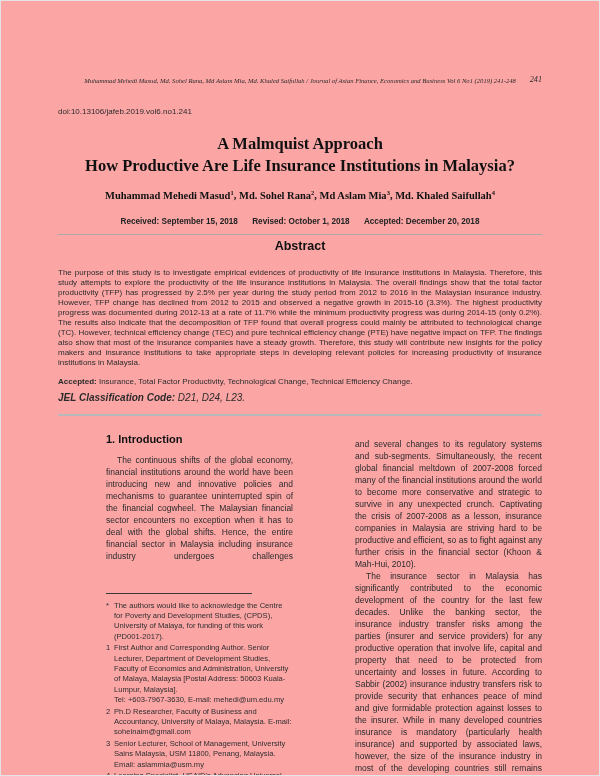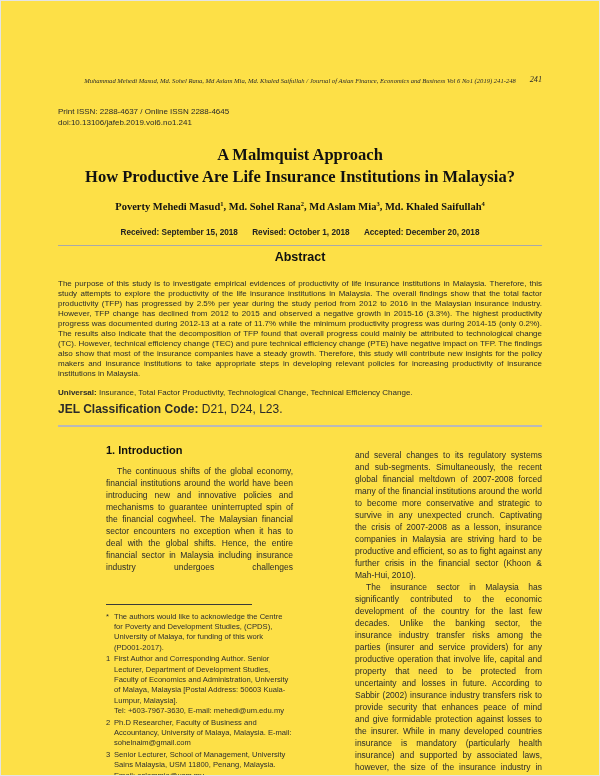--- a/index.html
+++ b/index.html
@@ -5,21 +5,21 @@
   * { margin: 0; padding: 0; box-sizing: border-box; }
   html, body { background: #ffffff; }
   body {
     width: 600px; height: 776px;
     font-family: "Liberation Sans", "DejaVu Sans", sans-serif;
     color: #1c1c1c;
   }
   .page {
     position: relative;
     width: 600px; height: 776px;
-    background: #fde047;
+    background: #fca5a5;
     border: 1px solid #e4e4e4;
     padding: 0 57px;
     overflow: hidden;
   }
   
   .running-header {
     position: relative;
     margin-top: 76px;
     height: 10px;
     font-family: "Liberation Serif", "DejaVu Serif", serif;
@@ -85,21 +85,21 @@
     color: #111;
   }
   .abstract-body {
     margin-top: 15px;
     font-size: 8px;
     line-height: 10px;
     text-align: justify;
     color: #2b2b2b;
   }
   .kw-line { margin-top: 9px; font-size: 8px; line-height: 10px; color: #2b2b2b; }
-  .jel-line { margin-top: 6px; font-size: 12px; line-height: 10px; color: #2b2b2b; }
+  .jel-line { margin-top: 6px; font-size: 10px; line-height: 10px; color: #2b2b2b; font-style: italic; }
   .rule-thick {
     margin-top: 11px;
     border: 0; border-top: 2.5px solid #b9b9b9;
     height: 0;
   }
   
   .columns {
     display: flex;
     gap: 14px;
     margin-top: 17px;
@@ -139,44 +139,43 @@
 <body>
 
 <div class="page">
 
   <div class="running-header">
     <span>Muhammad Mehedi Masud, Md. Sohel Rana, Md Aslam Mia, Md. Khaled Saifullah / Journal of Asian Finance, Economics and Business Vol 6 No1 (2019) 241-248</span>
     <span class="folio">241</span>
   </div>
 
   <div class="issn-block">
-    <div>Print ISSN: 2288-4637 / Online ISSN 2288-4645</div>
     <div>doi:10.13106/jafeb.2019.vol6.no1.241</div>
   </div>
 
   <div class="title">
     <div>A Malmquist Approach</div>
     <div>How Productive Are Life Insurance Institutions in Malaysia?</div>
   </div>
 
-  <div class="authors"><span><span>Poverty Mehedi Masud</span><sup>1</sup><span>, </span></span><span><span>Md. Sohel Rana</span><sup>2</sup><span>, </span></span><span><span>Md Aslam Mia</span><sup>3</sup><span>, </span></span><span><span>Md. Khaled Saifullah</span><sup>4</sup><span></span></span></div>
+  <div class="authors"><span><span>Muhammad Mehedi Masud</span><sup>1</sup><span>, </span></span><span><span>Md. Sohel Rana</span><sup>2</sup><span>, </span></span><span><span>Md Aslam Mia</span><sup>3</sup><span>, </span></span><span><span>Md. Khaled Saifullah</span><sup>4</sup><span></span></span></div>
 
   <div class="dates">
     <span>Received: September 15, 2018</span>
     <span>Revised: October 1, 2018</span>
     <span>Accepted: December 20, 2018</span>
   </div>
 
   <hr class="rule-thin">
 
   <div class="abstract-heading">Abstract</div>
 
   <p class="abstract-body">The purpose of this study is to investigate empirical evidences of productivity of life insurance institutions in Malaysia. Therefore, this study attempts to explore the productivity of the life insurance institutions in Malaysia. The overall findings show that the total factor productivity (TFP) has progressed by 2.5% per year during the study period from 2012 to 2016 in the Malaysian insurance industry. However, TFP change has declined from 2012 to 2015 and observed a negative growth in 2015-16 (3.3%). The highest productivity progress was documented during 2012-13 at a rate of 11.7% while the minimum productivity progress was during 2014-15 (only 0.2%). The results also indicate that the decomposition of TFP found that overall progress could mainly be attributed to technological change (TC). However, technical efficiency change (TEC) and pure technical efficiency change (PTE) have negative impact on TFP. The findings also show that most of the insurance companies have a steady growth. Therefore, this study will contribute new insights for the policy makers and insurance institutions to take appropriate steps in developing relevant policies for increasing productivity of insurance institutions in Malaysia.</p>
 
-  <p class="kw-line"><b>Universal:</b><span> Insurance, Total Factor Productivity, Technological Change, Technical Efficiency Change.</span></p>
+  <p class="kw-line"><b>Accepted:</b><span> Insurance, Total Factor Productivity, Technological Change, Technical Efficiency Change.</span></p>
 
   <p class="jel-line"><b>JEL Classification Code:</b><span> D21, D24, L23.</span></p>
 
   <hr class="rule-thick">
 
   <div class="columns">
 
     <div class="col col-left">
       <div class="section-heading">1. Introduction</div>
       <p class="body-para indent justify-last">The continuous shifts of the global economy, financial institutions around the world have been introducing new and innovative policies and mechanisms to guarantee uninterrupted spin of the financial cogwheel. The Malaysian financial sector encounters no exception when it has to deal with the global shifts. Hence, the entire financial sector in Malaysia including insurance industry undergoes challenges</p>

